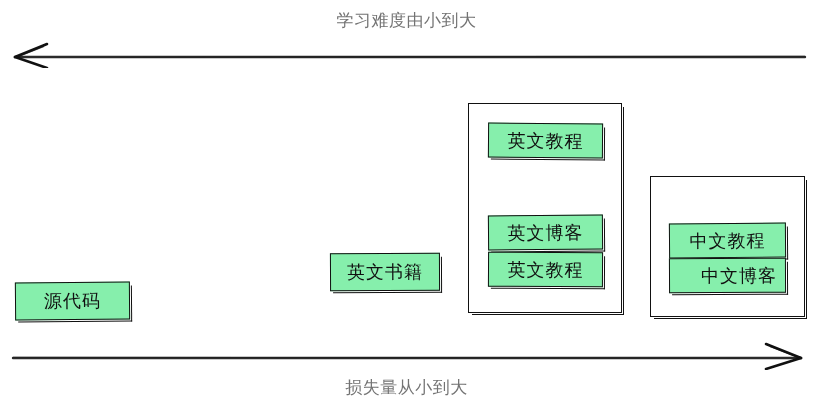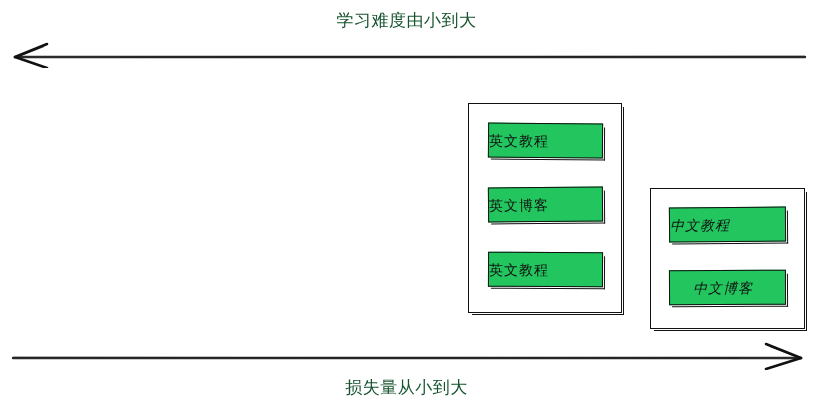--- a/index.html
+++ b/index.html
@@ -14,21 +14,21 @@
   #canvas {
     position: relative;
     width: 813px;
     height: 414px;
     background: #ffffff;
     overflow: hidden;
   }
   .axis-label {
     position: absolute;
     font-size: 17px;
-    color: #14532d;
+    color: #737373;
     white-space: nowrap;
     letter-spacing: 0.5px;
     font-family: "DejaVu Sans", "Liberation Sans", sans-serif;
   }
   #top-label {
     left: 0;
     top: 9px;
     width: 813px;
     text-align: center;
   }
@@ -43,25 +43,26 @@
     left: 0;
     pointer-events: none;
   }
   #top-arrow { top: 36px; }
   #bottom-arrow { top: 336px; }
 
   
   .node {
     position: absolute;
     box-sizing: border-box;
-    background: #22c55e;
+    background: #86efac;
     border: 1.6px solid #111111;
     display: flex;
     align-items: center;
-    font-size: 14px;
+    justify-content: center;
+    font-size: 18px;
     color: #111111;
     letter-spacing: 1px;
     font-family: "DejaVu Sans", "Liberation Sans", sans-serif;
   }
   .node::after {
     content: "";
     position: absolute;
     left: 2px;
     top: 2.5px;
     right: -2.5px;
@@ -86,21 +87,21 @@
     position: absolute;
     left: 3px;
     top: 3px;
     right: -3px;
     bottom: -3px;
     border-right: 1.6px solid #111111;
     border-bottom: 1.6px solid #111111;
     pointer-events: none;
   }
   
-  .tilt-a { transform: rotate(-0.45deg); }
+  .tilt-a { transform: rotate(-0.45deg); margin-top: 28px; }
   .tilt-b { transform: rotate(0.4deg); }
   .tilt-c { transform: rotate(-0.25deg); }
   .tilt-d { transform: rotate(0.3deg); }
 </style>
 </head>
 <body>
 
 <div id="canvas">
 
   <div class="axis-label" id="top-label">学习难度由小到大</div>
@@ -114,39 +115,45 @@
   </svg>
 
   <svg class="arrow-svg" id="bottom-arrow" width="813" height="34">
     <path d="M 13 22 L 800 22" stroke="#2b2b2b" stroke-width="2.4" fill="none" stroke-linecap="round"></path>
     <path d="M 13 21.2 L 420 21.6 L 740 22.2" stroke="#1a1a1a" stroke-width="1.1" fill="none" opacity="0.55"></path>
     <path d="M 801 22 L 766 8" stroke="#111111" stroke-width="2.6" fill="none" stroke-linecap="round"></path>
     <path d="M 801 22 L 766 33" stroke="#111111" stroke-width="2.6" fill="none" stroke-linecap="round"></path>
     <path d="M 799 21.5 L 770 10.5" stroke="#111111" stroke-width="1.3" fill="none" opacity="0.7"></path>
   </svg>
 
+  <div class="node tilt-a" style="left:15px; top:254px; width:115px; height:38px;">
+    <span class="node-label">源代码</span>
+  </div>
 
 
+  <div class="node tilt-c" style="left:330px; top:253px; width:110px; height:38px;">
+    <span class="node-label">英文书籍</span>
+  </div>
 
   <div class="group" style="left:468px; top:103px; width:154px; height:210px;">
 
     <div class="node tilt-b" style="left:19px; top:19px; width:115px; height:35px;">
       <span class="node-label">英文教程</span>
     </div>
 
     <div class="node tilt-a" style="left:19px; top:83px; width:115px; height:35px;">
       <span class="node-label">英文博客</span>
     </div>
 
     <div class="node tilt-d" style="left:19px; top:148px; width:115px; height:35px;">
       <span class="node-label">英文教程</span>
     </div>
   </div>
 
-  <div class="group" style="left:650px; top:188px; width:155px; height:141px;font-style:italic;">
+  <div class="group" style="left:650px; top:176px; width:155px; height:141px;">
 
     <div class="node tilt-a" style="left:18px; top:18px; width:117px; height:35px;">
       <span class="node-label">中文教程</span>
     </div>
 
     <div class="node tilt-c" style="left:18px; top:81px; width:117px; height:35px;padding-left:23px;">
       <span class="node-label">中文博客</span>
     </div>
   </div>
 

